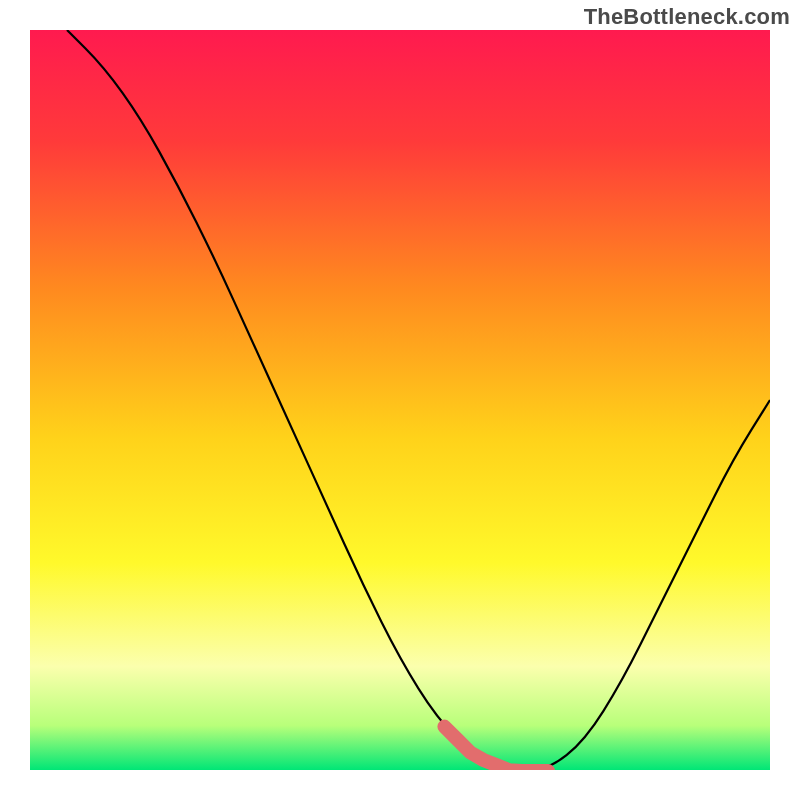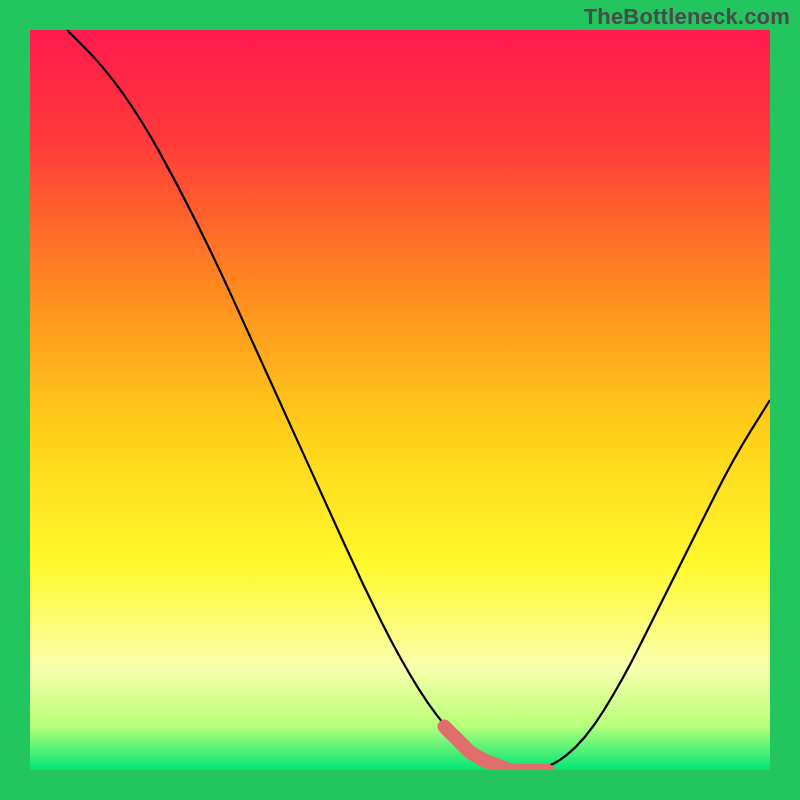--- a/index.html
+++ b/index.html
@@ -9,21 +9,21 @@
     height: 800px;
     background: #000;
     font-family: Arial, Helvetica, sans-serif;
   }
   .frame {
     position: absolute;
     left: 0;
     top: 0;
     width: 800px;
     height: 800px;
-    background: #22c55e;
+    background: #ffffff;
   }
   .plot {
     position: absolute;
     left: 30px;
     top: 30px;
     width: 740px;
     height: 740px;
   }
   .watermark {
     position: absolute;

